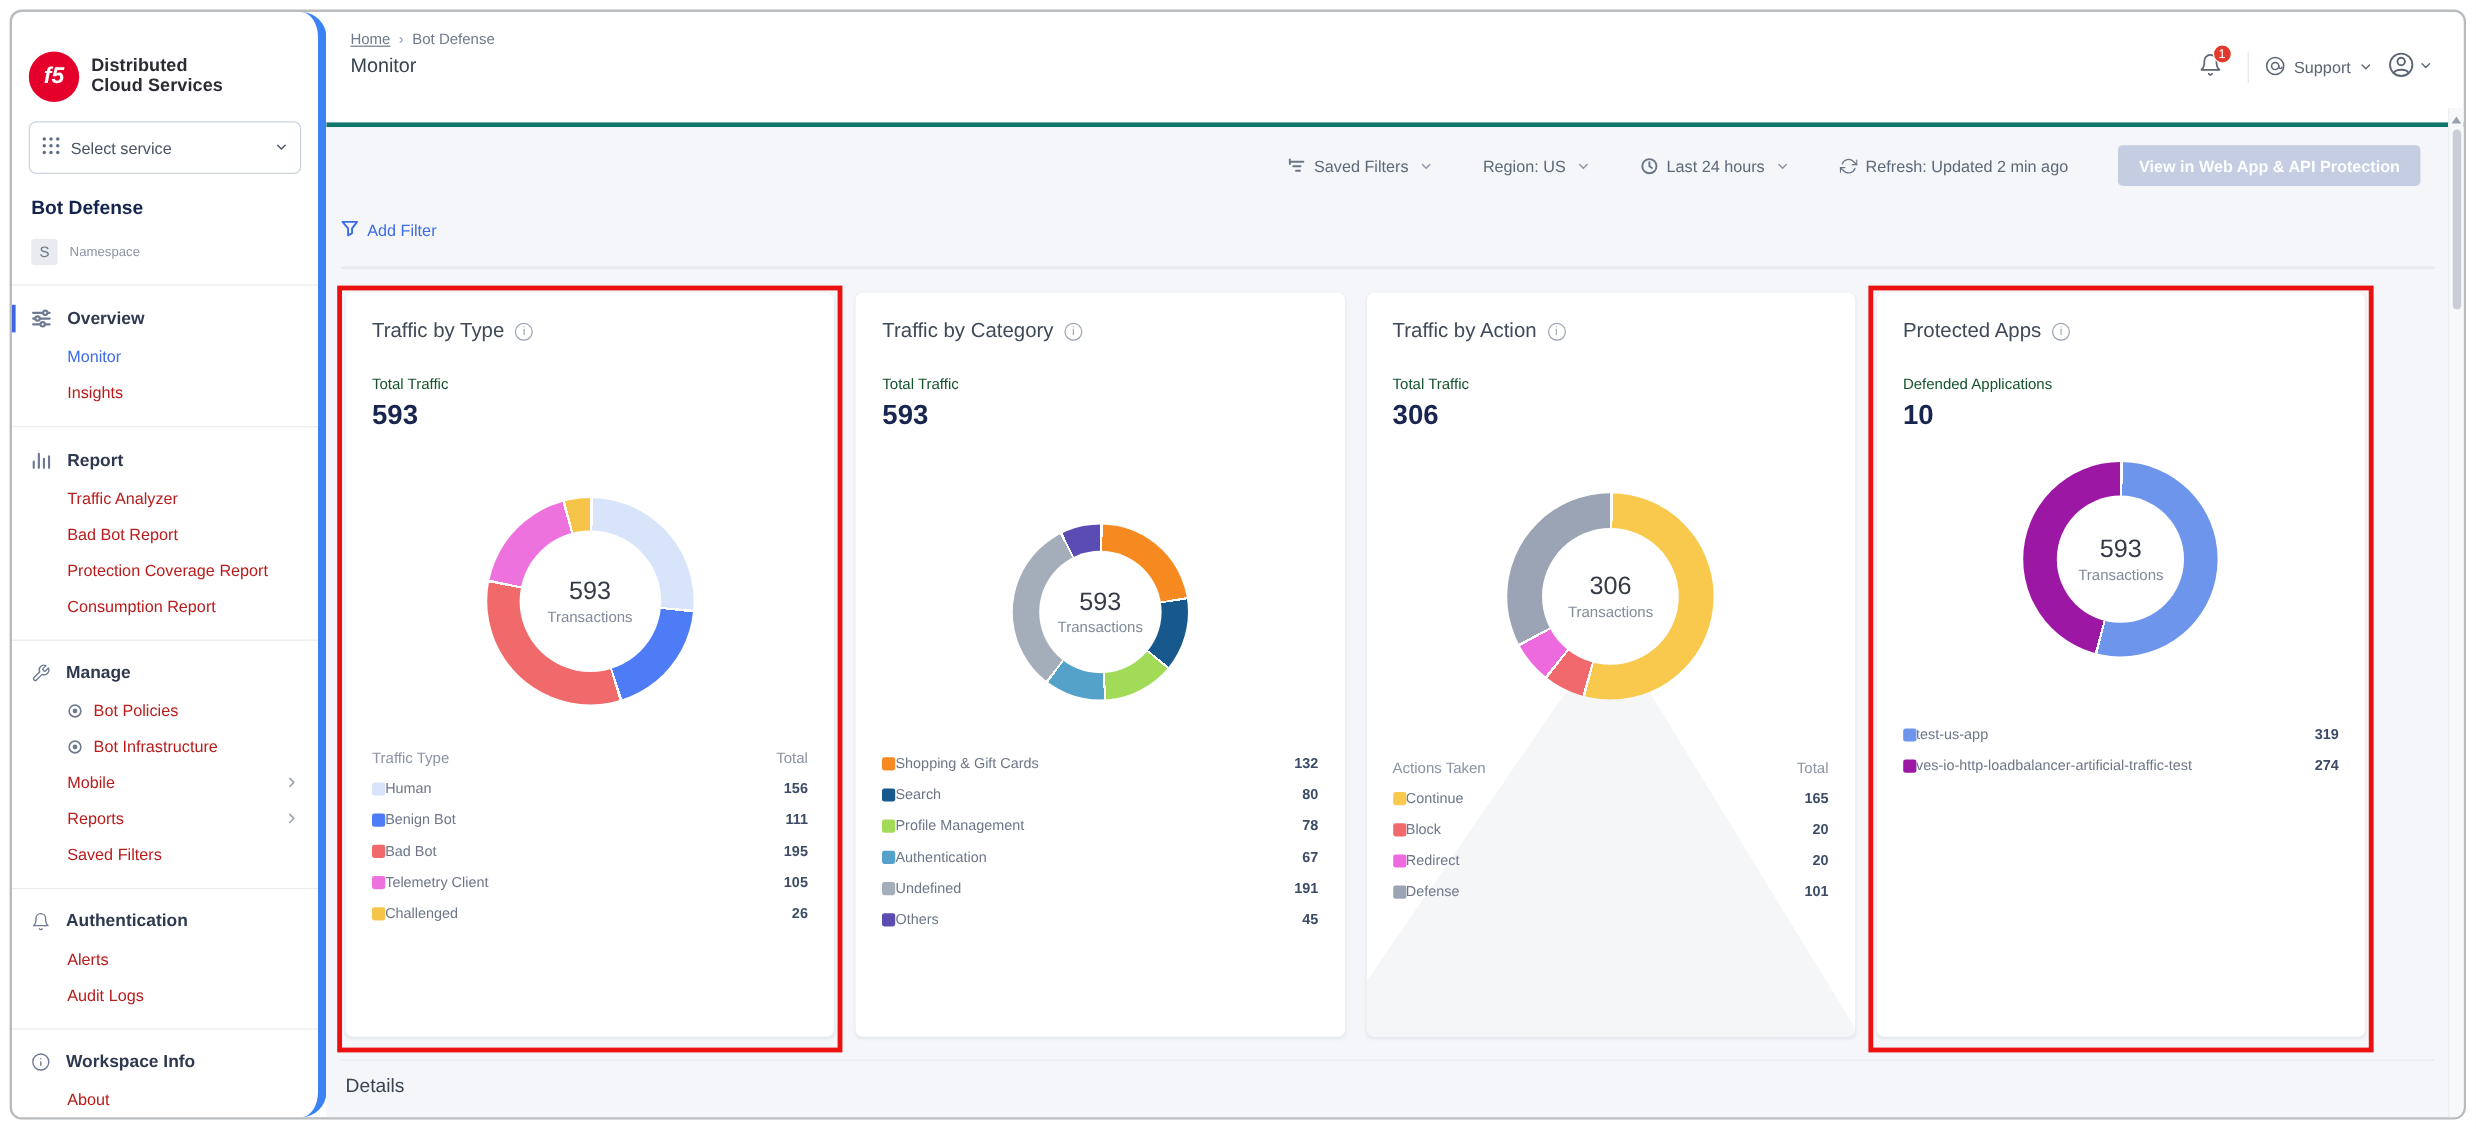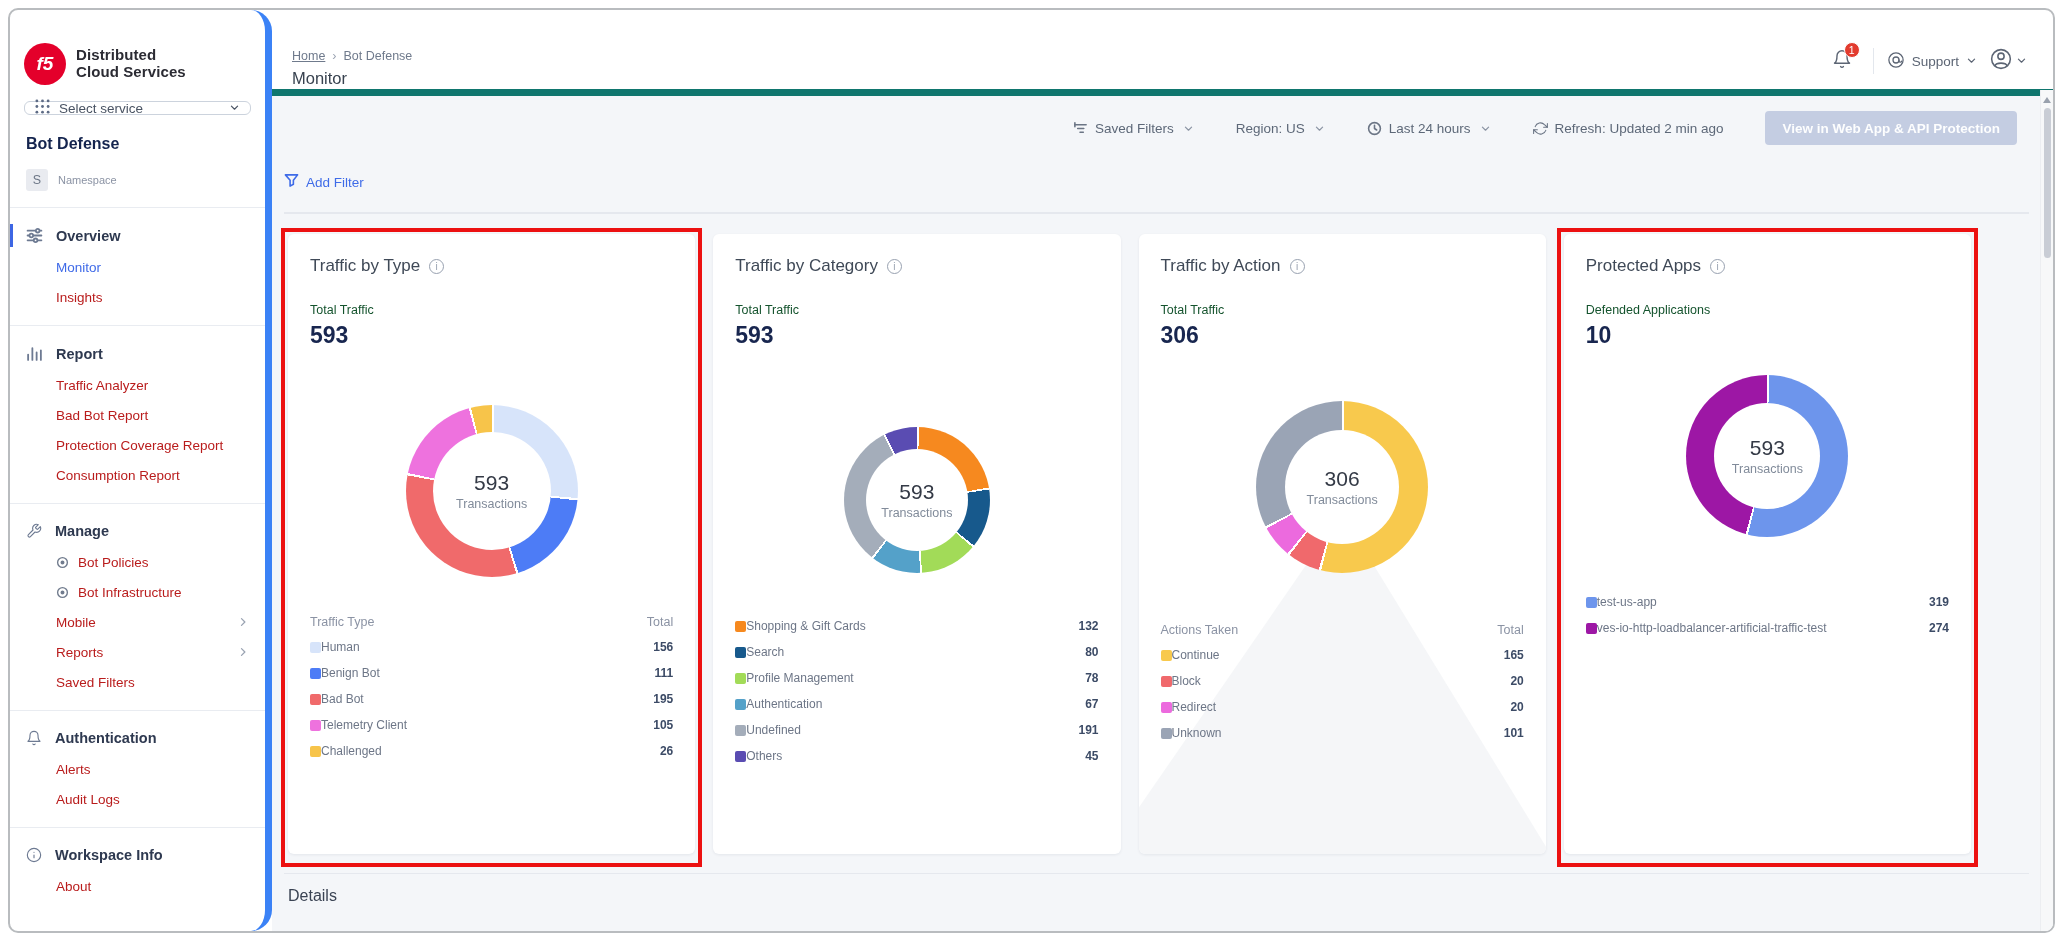--- a/index.html
+++ b/index.html
@@ -7,21 +7,21 @@
   *{box-sizing:border-box;}
   .frame{position:absolute;inset:8px;border:2px solid #b9bcbf;border-radius:10px;overflow:hidden;
     display:flex;background:#fff;}
 
   
   .sidebar{width:262px;flex-shrink:0;background:#fff;border-right:7px solid #3b82f6;padding-top:27px;overflow:hidden;border-radius:21px;}
   .logo-row{display:flex;align-items:center;gap:10px;padding:6px 14px;cursor:pointer;}
   .f5-badge{width:42px;height:42px;border-radius:50%;background:#e4002b;color:#fff;display:flex;
     align-items:center;justify-content:center;font-weight:700;font-style:italic;font-size:19px;flex-shrink:0;}
   .logo-text{font-weight:700;font-size:15px;line-height:1.12;color:#2b2b33;letter-spacing:.1px;}
-  .select-service{margin:10px 14px 0;border:1px solid #ccd3dd;border-radius:6px;height:14px;display:flex;
+  .select-service{margin:10px 14px 0;border:1px solid #ccd3dd;border-radius:6px;height:44px;display:flex;
     align-items:center;gap:9px;padding:0 10px;color:#495363;font-size:13.5px;cursor:pointer;background:#fff;}
   .select-service .lbl{flex:1;}
   .product-title{padding:20px 16px 0;font-size:16px;font-weight:700;color:#14244e;}
   .ns-row{display:flex;align-items:center;gap:10px;padding:16px 16px 12px;}
   .ns-badge{width:22px;height:22px;border-radius:3px;background:#e9ebf0;color:#6d7787;font-size:12.5px;
     display:flex;align-items:center;justify-content:center;}
   .ns-label{font-size:11px;color:#8b93a4;}
   .sb-divider{height:1px;background:#e9ecf1;margin:4px 0;}
   .nav-section{padding:7px 0 9px;}
   .nav-head{display:flex;align-items:center;gap:13px;padding:8px 16px;font-size:14.5px;font-weight:700;
@@ -30,22 +30,22 @@
   .nav-head.active::before{content:'';position:absolute;left:0;top:5px;bottom:5px;width:3px;background:#3d66e4;}
   .nav-item{display:flex;align-items:center;gap:9px;padding:7.5px 16px 7.5px 46px;font-size:13.5px;
     color:#b91c1c;cursor:pointer;}
   .nav-item .ic{color:#707b8d;display:flex;}
   .nav-item.active{color:#3f6ae8;}
   .nav-item .spacer{flex:1;}
   .nav-item .chev{color:#9aa3b2;display:flex;}
 
   
   .main{flex:1;display:flex;flex-direction:column;min-width:0;position:relative;}
-  .app-header{height:63px;background:#fff;border-bottom:7px solid #0f766e;display:flex;
-    justify-content:space-between;padding:0 26px 0 20px;flex-shrink:0;margin-top:23px;}
+  .app-header{height:96px;background:#fff;border-bottom:4px solid #0f766e;display:flex;
+    justify-content:space-between;padding:0 26px 0 20px;flex-shrink:0;}
   .crumb-col{padding-top:16px;}
   .breadcrumb{font-size:12.5px;color:#6f7a8c;display:flex;align-items:center;gap:7px;}
   .breadcrumb .home{text-decoration:underline;cursor:pointer;}
   .breadcrumb .sep{color:#98a1b0;}
   .page-title{margin-top:6px;font-size:16.5px;color:#38424f;}
   .hdr-right{display:flex;align-items:center;gap:13px;color:#5c6574;}
   .bell-wrap{position:relative;cursor:pointer;display:flex;margin-right:8px;}
   .badge{position:absolute;top:-7px;right:-8px;min-width:16px;height:16px;border-radius:50%;background:#e23b2e;
     color:#fff;font-size:10.5px;display:flex;align-items:center;justify-content:center;border:1.5px solid #fff;}
   .v-div{width:1px;height:26px;background:#e3e7ed;}
@@ -500,21 +500,21 @@
                   <span class="legend-label">Block</span>
                   <span class="legend-value">20</span>
                 </div>
                 <div class="legend-row">
                   <span class="swatch" style="background: rgb(236, 106, 222);"></span>
                   <span class="legend-label">Redirect</span>
                   <span class="legend-value">20</span>
                 </div>
                 <div class="legend-row">
                   <span class="swatch" style="background: rgb(154, 164, 181);"></span>
-                  <span class="legend-label">Unknown</span>
+                  <span class="legend-label">Defense</span>
                   <span class="legend-value">101</span>
                 </div>
               </div>
             </div>
           </div>
           <div class="card-wrap cw3">
             <div class="red-frame"></div>
             <div class="card">
               <div class="card-title-row">
                 <span>Protected Apps</span>

